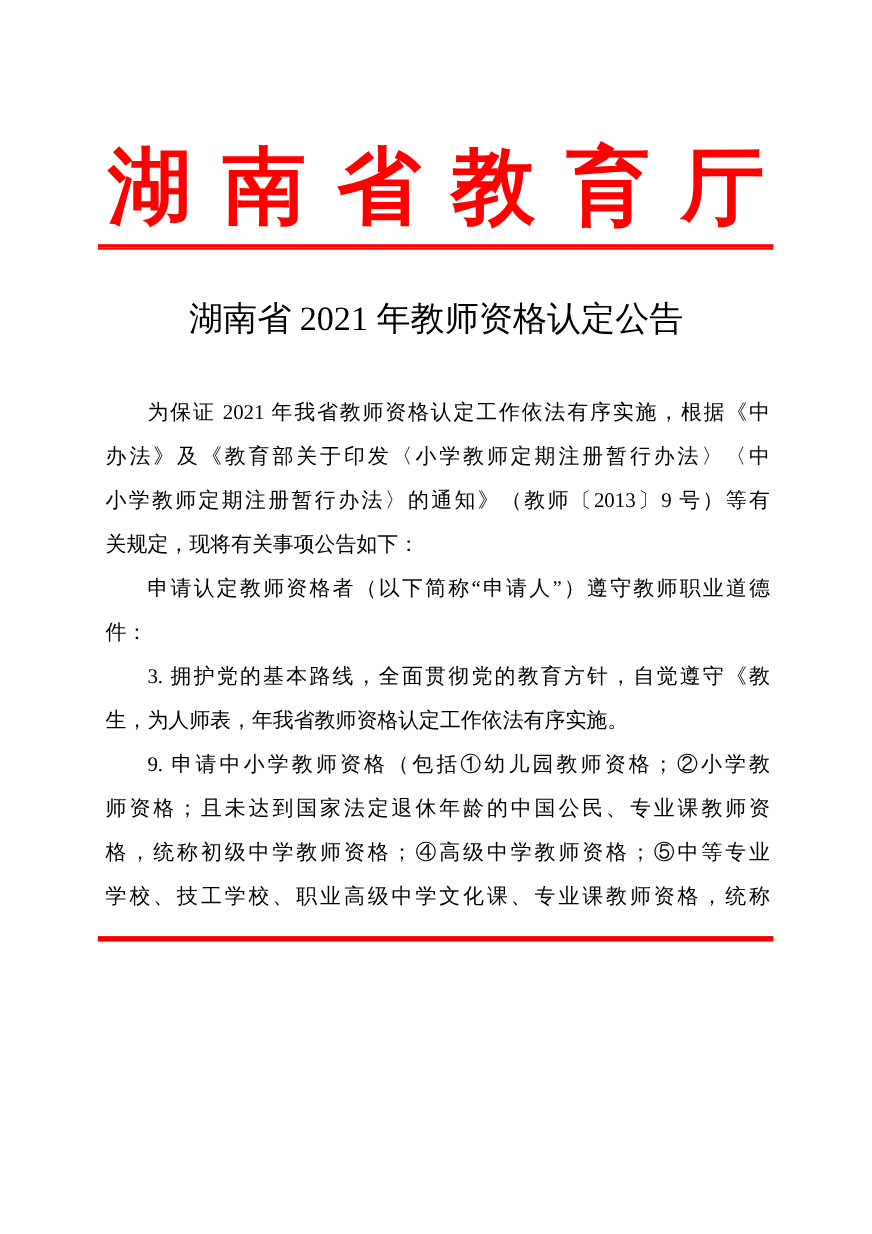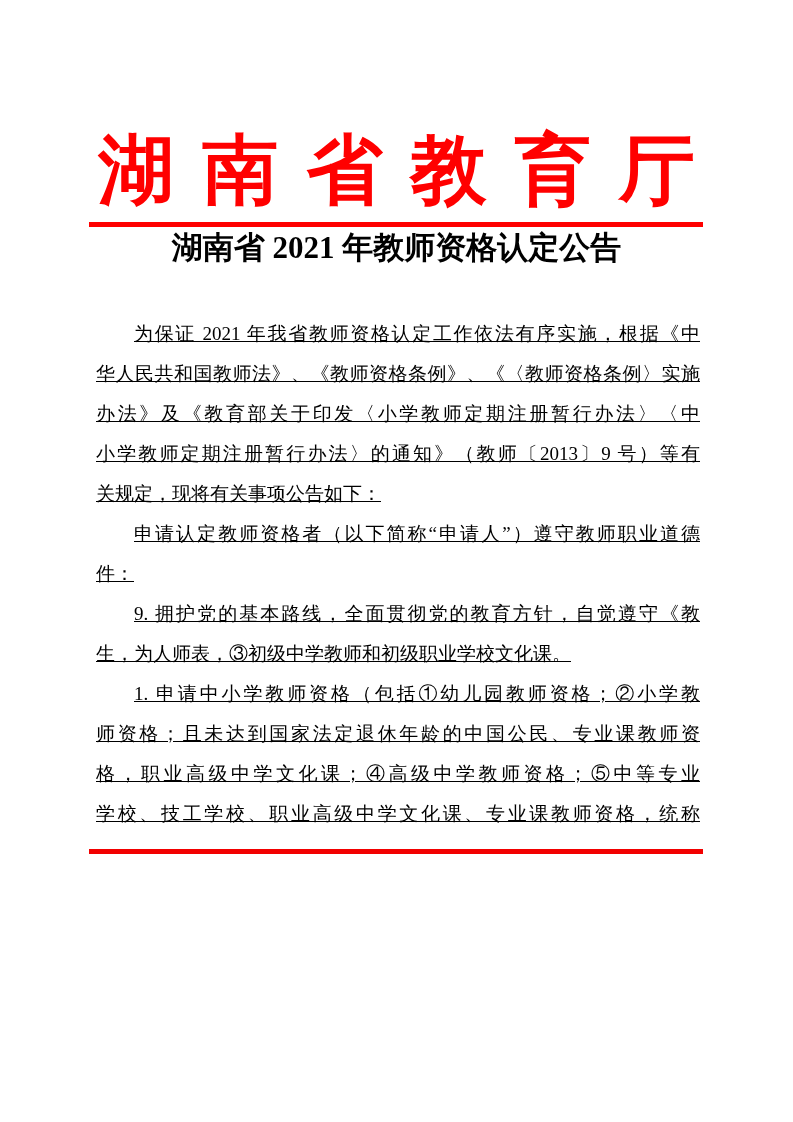--- a/index.html
+++ b/index.html
@@ -27,36 +27,36 @@
     white-space: nowrap;
   }
   .rule-double {
     margin: 14px 90px 0 89px;   
     height: 2px;                 
     border-top: 3px solid #ff0000;
     border-bottom: 2px solid #ff0000;
   }
   
   .doc-title {
+    margin-top: 42px;
     text-align: center;
     font-size: 31px;
     line-height: 42px;
-    font-weight: bold;
+    font-weight: normal;
     white-space: nowrap;
   }
   
   .body-text {
     margin: 45px 93px 0 96px;   
     font-size: 19px;
   }
   .doc-line {
     line-height: 40px;
     height: 40px;
     text-align: left;
-    text-decoration: underline;
   }
   .doc-line.fill {                
     text-align: justify;
     text-align-last: justify;
   }
   .doc-line.indent { text-indent: 2em; }
   .heading-line {                 
     font-family: "Liberation Sans", "DejaVu Sans", sans-serif;
     font-weight: bold;
     font-size: 19px;
@@ -76,41 +76,40 @@
   <div class="org-name">湖南省教育厅</div>
 
   <div class="rule-double"></div>
 
   <h1 class="doc-title">湖南省 2021 年教师资格认定公告</h1>
 
   <div class="body-text">
 
     <div class="paragraph">
       <div class="doc-line fill indent">为保证 2021 年我省教师资格认定工作依法有序实施，根据《中</div>
-      <div class="doc-line fill">华人民共和国教师法》、《教师资格条例》、《〈教师资格条例〉实施</div>
       <div class="doc-line fill">办法》及《教育部关于印发〈小学教师定期注册暂行办法〉〈中</div>
       <div class="doc-line fill">小学教师定期注册暂行办法〉的通知》（教师〔2013〕9 号）等有</div>
       <div class="doc-line">关规定，现将有关事项公告如下：</div>
     </div>
 
 
     <div class="paragraph">
       <div class="doc-line fill indent">申请认定教师资格者（以下简称“申请人”）遵守教师职业道德</div>
       <div class="doc-line">件：</div>
     </div>
 
     <div class="paragraph">
-      <div class="doc-line fill indent">9. 拥护党的基本路线，全面贯彻党的教育方针，自觉遵守《教</div>
-      <div class="doc-line">生，为人师表，③初级中学教师和初级职业学校文化课。</div>
+      <div class="doc-line fill indent">3. 拥护党的基本路线，全面贯彻党的教育方针，自觉遵守《教</div>
+      <div class="doc-line">生，为人师表，年我省教师资格认定工作依法有序实施。</div>
     </div>
 
     <div class="paragraph">
-      <div class="doc-line fill indent">1. 申请中小学教师资格（包括①幼儿园教师资格；②小学教</div>
+      <div class="doc-line fill indent">9. 申请中小学教师资格（包括①幼儿园教师资格；②小学教</div>
       <div class="doc-line fill">师资格；且未达到国家法定退休年龄的中国公民、专业课教师资</div>
-      <div class="doc-line fill">格，职业高级中学文化课；④高级中学教师资格；⑤中等专业</div>
+      <div class="doc-line fill">格，统称初级中学教师资格；④高级中学教师资格；⑤中等专业</div>
       <div class="doc-line fill">学校、技工学校、职业高级中学文化课、专业课教师资格，统称</div>
     </div>
 
   </div>
 
   <div class="rule-bottom"></div>
 
 </div>
 
 </body></html>

